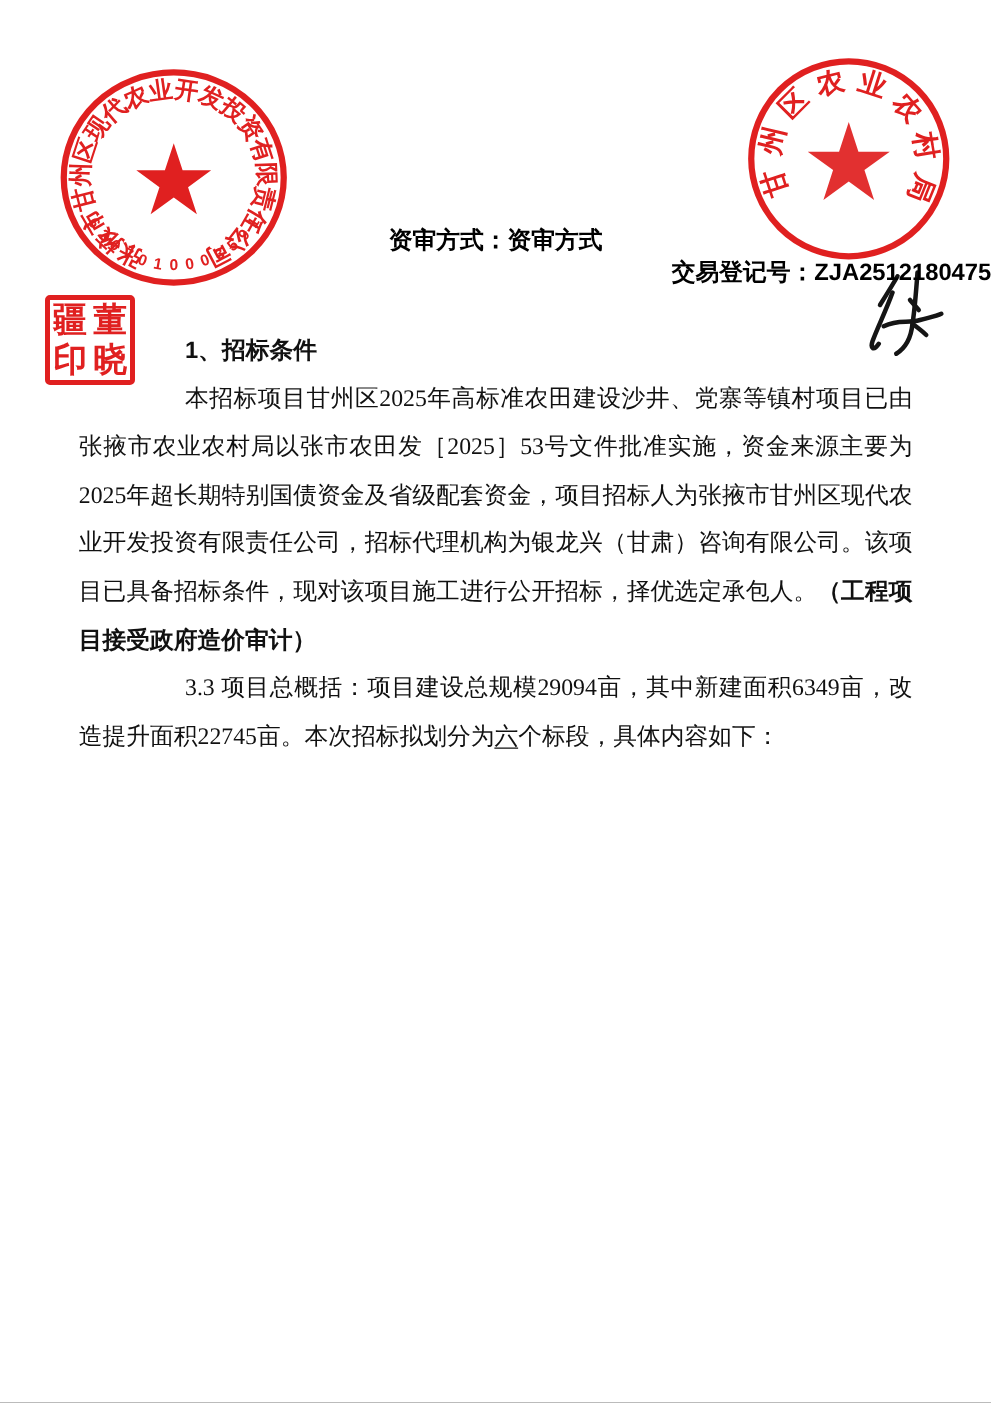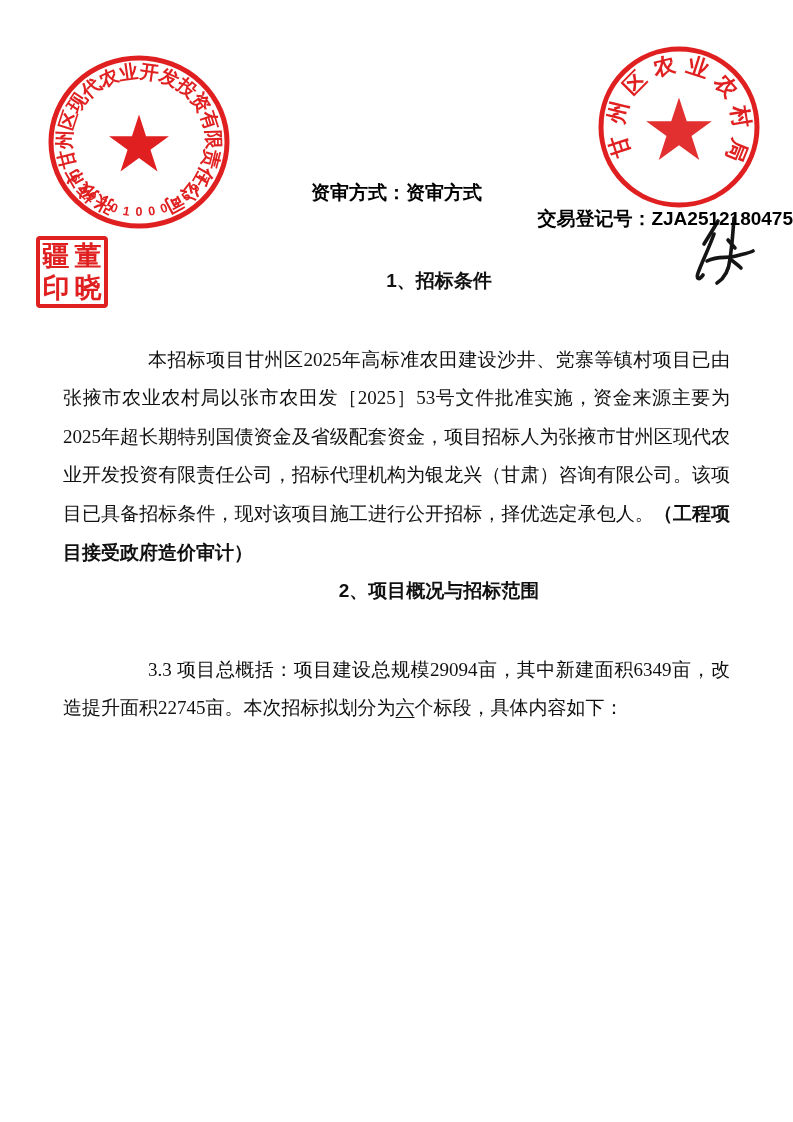--- a/index.html
+++ b/index.html
@@ -18,22 +18,22 @@
     text-align:center;font-size:30px;line-height:45px;color:#000;
     letter-spacing:0px;
   }
   .sub-review{position:absolute;top:180px;left:0;right:0;text-align:center;font-size:19px;line-height:26px;color:#000;}
   .sub-reg{position:absolute;top:206px;left:0;right:0;text-align:right;font-size:19px;line-height:26px;color:#000;}
   .body{
     position:absolute;top:262px;left:63px;width:667px;
     font-size:19px;line-height:38.6px;text-align:justify;
   }
   .blk{margin:0;}
-  .blk.heading{font-family:"Liberation Sans",sans-serif;font-weight:700;padding-left:85px;text-align:center;}
-  .blk.para{text-indent:85px;margin-top:40px;}
+  .blk.heading{font-family:"Liberation Sans",sans-serif;font-weight:700;padding-left:85px;text-align:left;}
+  .blk.para{text-indent:85px;}
   .blk .b{font-family:"Liberation Sans",sans-serif;font-weight:700;}
   .blk .u{text-decoration:underline;text-underline-offset:3px;}
   
   .seal{position:absolute;mix-blend-mode:multiply;}
   .seal-left{left:45px;top:52px;}
   .seal-right{left:596px;top:44px;}
   svg text{font-family:"Liberation Sans",sans-serif;font-weight:700;}
   .square-seal{
     position:absolute;left:36px;top:236px;width:64px;height:64px;
     border:4px solid #e02020;border-radius:4px;
@@ -52,21 +52,20 @@
 
 <div class="page">
 
 
   <div class="sub-review hei">资审方式：资审方式</div>
   <div class="sub-reg hei">交易登记号：ZJA2512180475</div>
 
   <div class="body song" id="doc-body">
       <div class="blk heading"><span>1、招标条件</span></div>
       <div class="blk para"><span>本招标项目甘州区2025年高标准农田建设沙井、党寨等镇村项目已由张掖市农业农村局以张市农田发［2025］53号文件批准实施，资金来源主要为2025年超长期特别国债资金及省级配套资金，项目招标人为张掖市甘州区现代农业开发投资有限责任公司，招标代理机构为银龙兴（甘肃）咨询有限公司。该项目已具备招标条件，现对该项目施工进行公开招标，择优选定承包人。</span><span class="b">（工程项目接受政府造价审计）</span></div>
-      <div class="blk heading"><span>2、项目概况与招标范围</span></div>
       <div class="blk para"><span>3.3 项目总概括：项目建设总规模29094亩，其中新建面积6349亩，改造提升面积22745亩。本次招标拟划分为</span><span class="u">六</span><span>个标段，具体内容如下：</span></div>
     </div>
 
   <svg class="seal seal-left" width="188" height="180" viewBox="0 0 188 180">
     <ellipse cx="94" cy="90" rx="88" ry="84" fill="none" stroke="#e02020" stroke-width="5"></ellipse>
     <polygon fill="#e02020" transform="translate(94,94) scale(1.05)" points="0,-30 6.74,-9.27 28.53,-9.27 10.9,3.54 17.63,24.27 0,11.46 -17.63,24.27 -10.9,3.54 -28.53,-9.27 -6.74,-9.27"></polygon>
     <g fill="#e02020">
         <text transform="translate(59.7 150.9) rotate(208.0)" font-size="19" text-anchor="middle" dominant-baseline="middle">张</text>
         <text transform="translate(43.3 139.6) rotate(224.0)" font-size="19" text-anchor="middle" dominant-baseline="middle">掖</text>
         <text transform="translate(30.8 124.5) rotate(240.0)" font-size="19" text-anchor="middle" dominant-baseline="middle">市</text>

